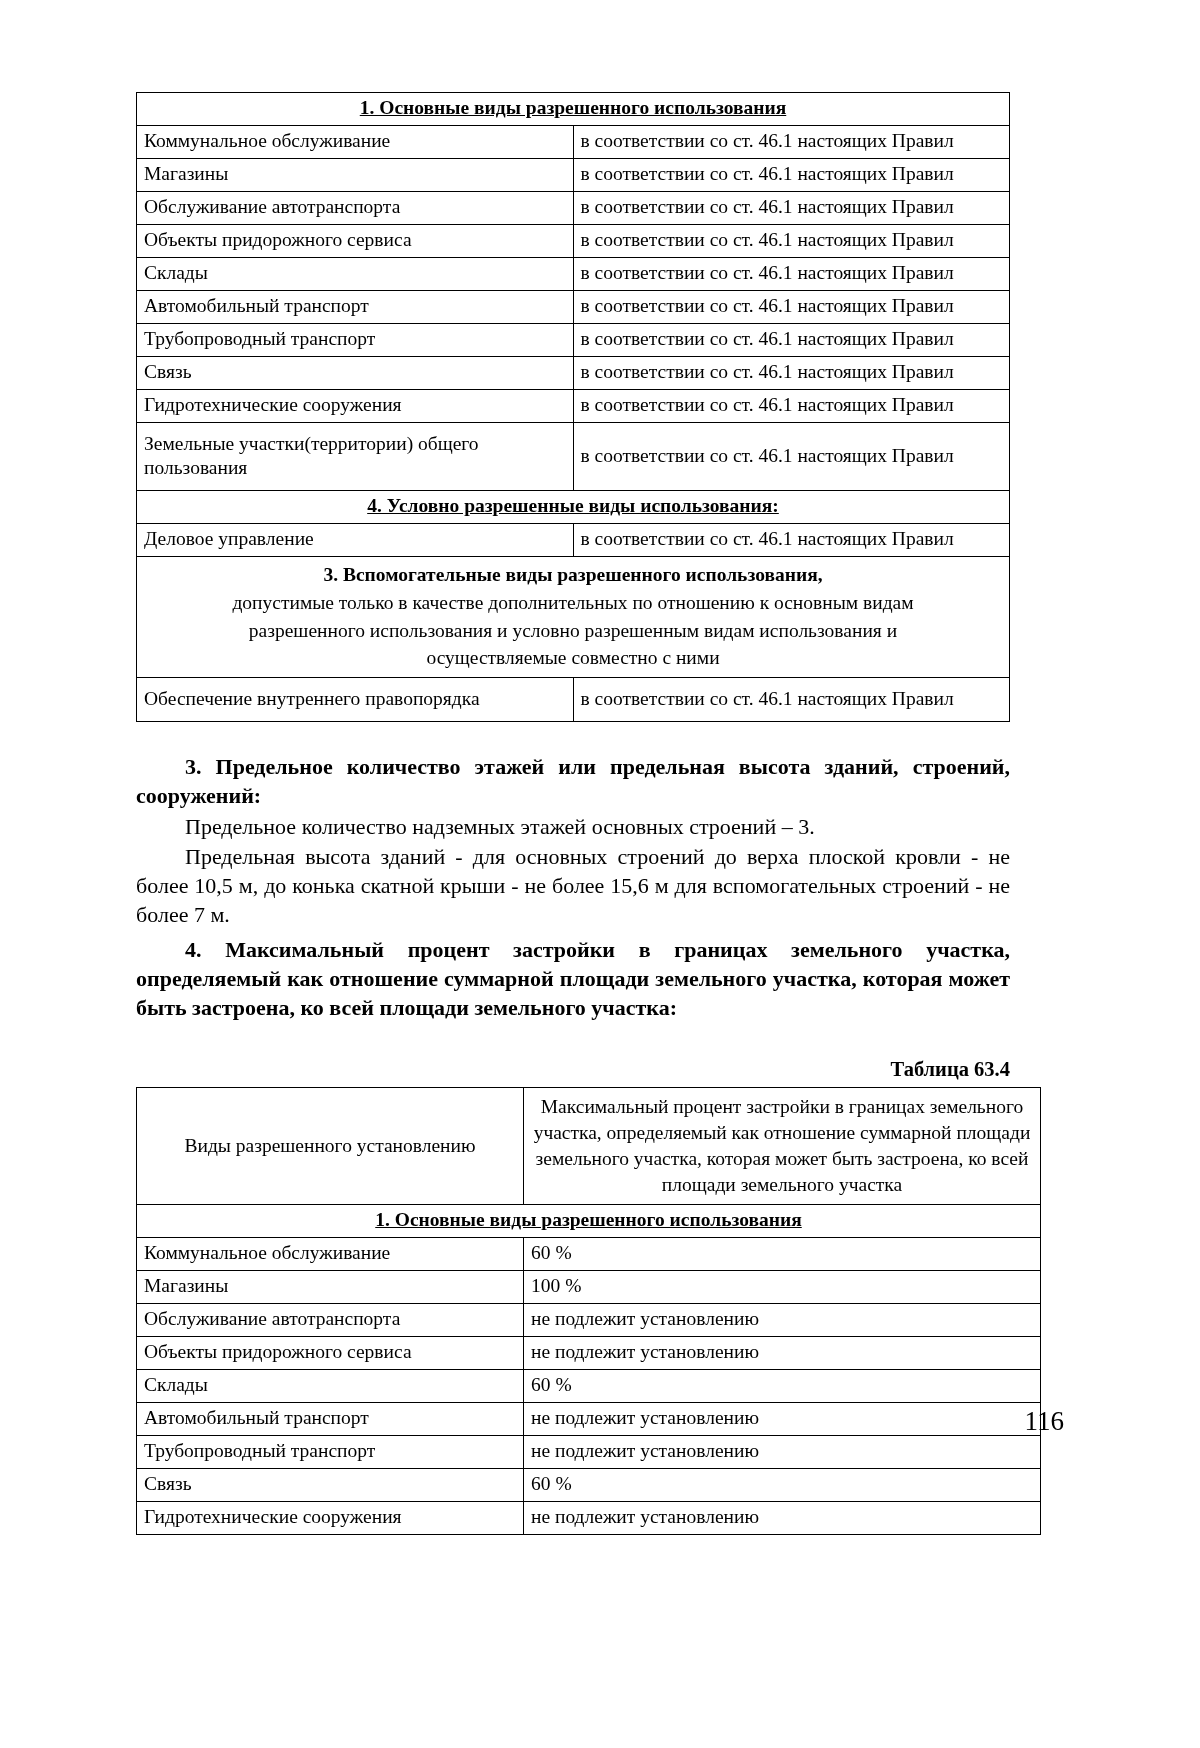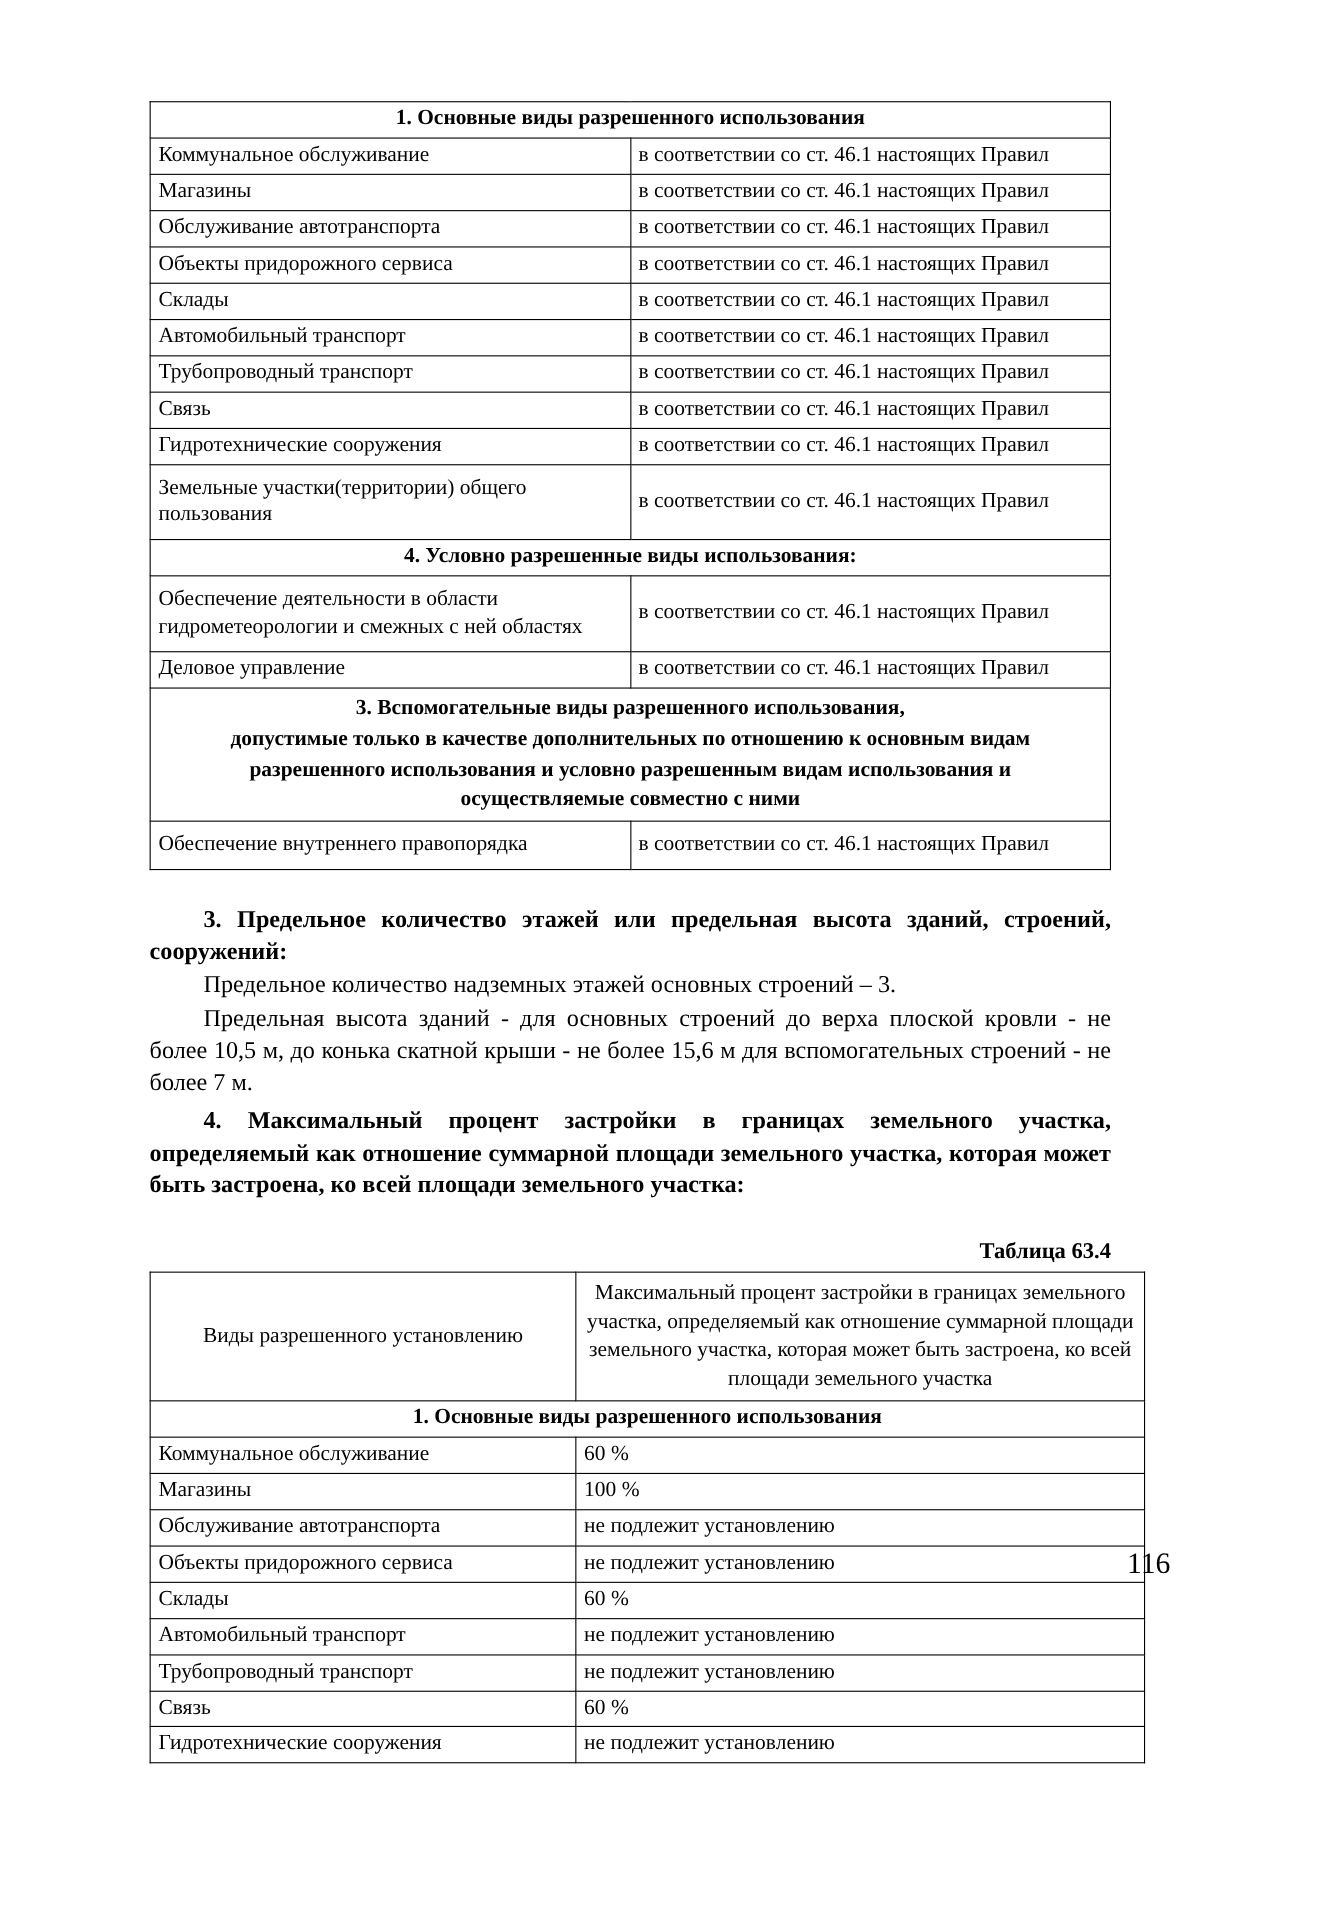--- a/index.html
+++ b/index.html
@@ -42,34 +42,35 @@
     padding: 3px 7px 4px 7px;
     vertical-align: middle;
   }
   td.col-left  { width: 372px; }
   td.col-right { width: 502px; }
 
   .section-head {
     text-align: center;
     font-weight: bold;
     font-size: 19.5px;
+    text-decoration: underline;
   }
   .section-head-block {
     text-align: center;
     font-size: 19.5px;
     line-height: 1.42;
     padding-top: 4px !important;
     padding-bottom: 5px !important;
   }
   .section-head-block .bold-line {
     font-weight: bold;
     display: block;
   }
   .section-head-block .norm-line {
-    font-weight: bold;
+    font-weight: normal;
     display: block;
   }
   .cell-tall { padding-top: 9px !important; padding-bottom: 9px !important; }
 
   
   .para {
     font-size: 22px;
     line-height: 1.33;
     text-align: justify;
     margin: 0;
@@ -156,24 +157,20 @@
         <tr>
           <td class="col-left cell-tall">Земельные участки(территории) общего пользования</td>
           <td class="col-right">в соответствии со ст. 46.1 настоящих Правил</td>
         </tr>
 
         <tr>
           <td class="section-head" colspan="2">4. Условно разрешенные виды использования:</td>
         </tr>
 
         <tr>
-          <td class="col-left cell-tall">Обеспечение деятельности в области гидрометеорологии и смежных с ней областях</td>
-          <td class="col-right">в соответствии со ст. 46.1 настоящих Правил</td>
-        </tr>
-        <tr>
           <td class="col-left">Деловое управление</td>
           <td class="col-right">в соответствии со ст. 46.1 настоящих Правил</td>
         </tr>
 
         <tr>
           <td class="section-head-block" colspan="2">
             <span class="bold-line">3. Вспомогательные виды разрешенного использования,</span>
             <span class="norm-line">допустимые только в качестве дополнительных по отношению к основным видам</span>
             <span class="norm-line">разрешенного использования и условно разрешенным видам использования и</span>
             <span class="norm-line">осуществляемые совместно с ними</span>

